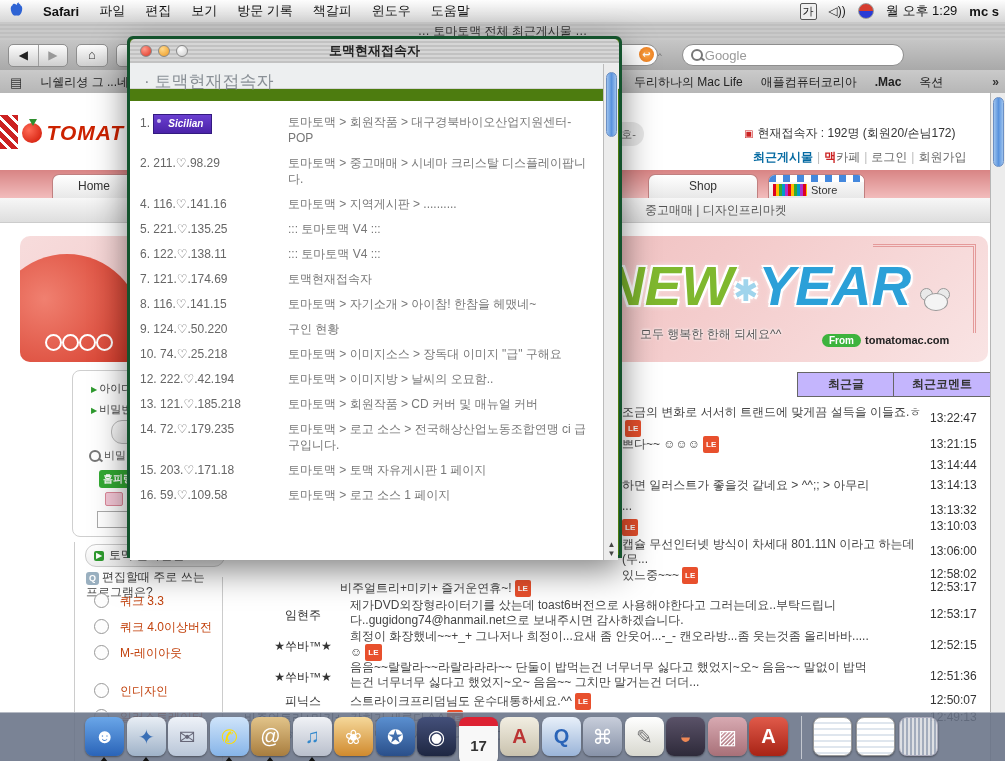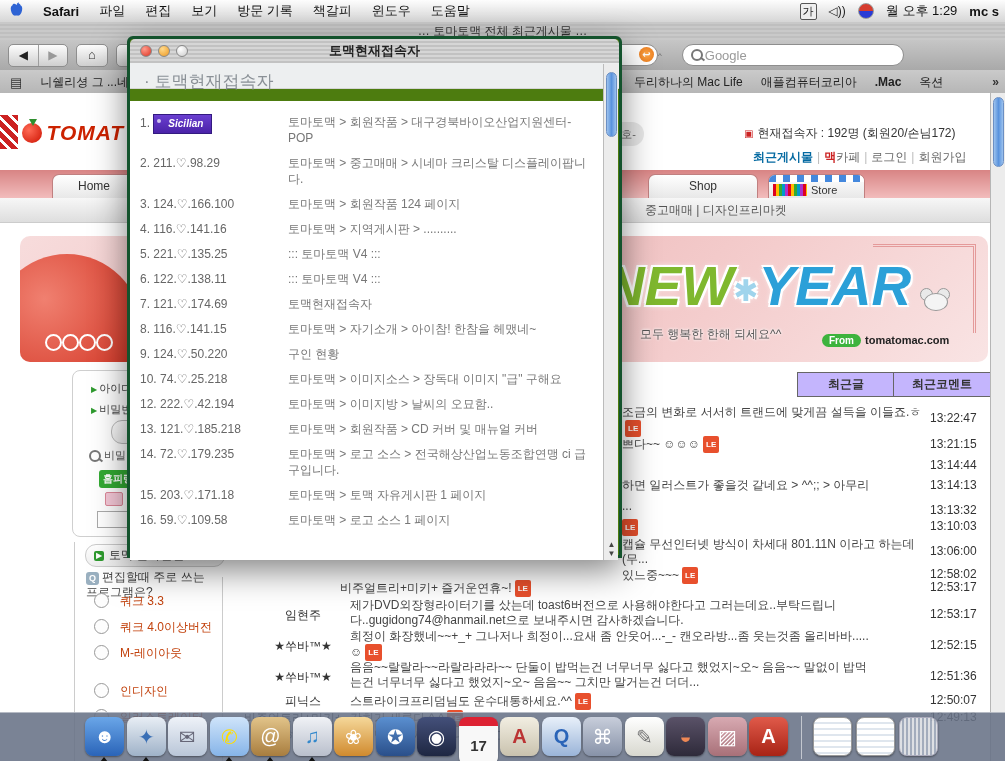--- a/index.html
+++ b/index.html
@@ -378,24 +378,20 @@
     <div class="plist">
       <div class="vrow">
           <span class="vip"><span class="vnum">1.</span> <span class="sicilian">Sicilian</span></span>
           <span class="vloc">토마토맥 &gt; 회원작품 &gt; 대구경북바이오산업지원센터-POP</span>
         </div>
       <div class="vrow">
           <span class="vip"><span>2.</span> <span>211.♡.98.29</span></span>
           <span class="vloc">토마토맥 &gt; 중고매매 &gt; 시네마 크리스탈 디스플레이팝니다.</span>
         </div>
       <div class="vrow">
-          <span class="vip"><span>3.</span> <span>124.♡.166.100</span></span>
-          <span class="vloc">토마토맥 &gt; 회원작품 124 페이지</span>
-        </div>
-      <div class="vrow">
           <span class="vip"><span>4.</span> <span>116.♡.141.16</span></span>
           <span class="vloc">토마토맥 &gt; 지역게시판 &gt; ..........</span>
         </div>
       <div class="vrow">
           <span class="vip"><span>5.</span> <span>221.♡.135.25</span></span>
           <span class="vloc">::: 토마토맥 V4 :::</span>
         </div>
       <div class="vrow">
           <span class="vip"><span>6.</span> <span>122.♡.138.11</span></span>
           <span class="vloc">::: 토마토맥 V4 :::</span>

